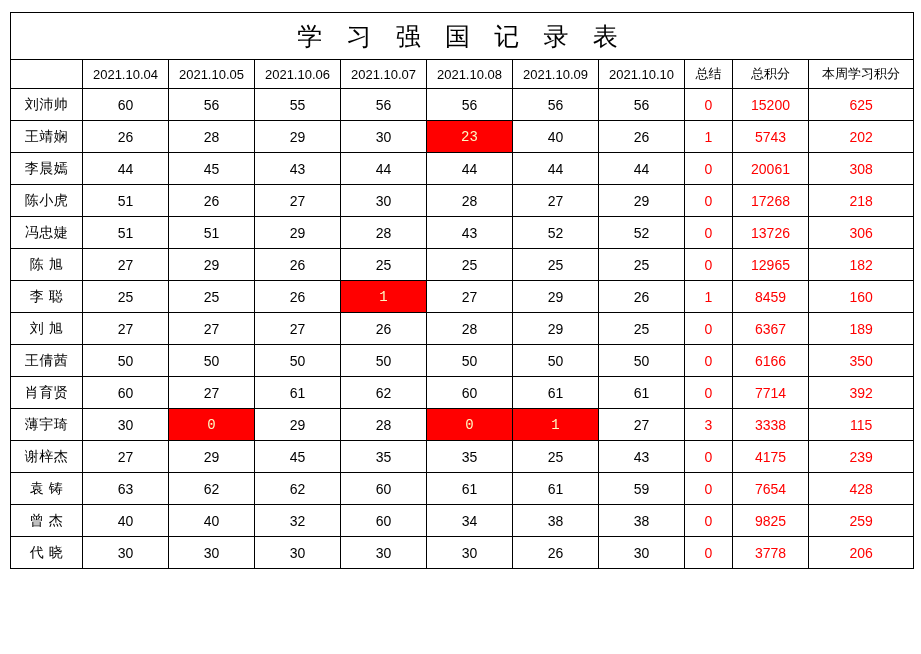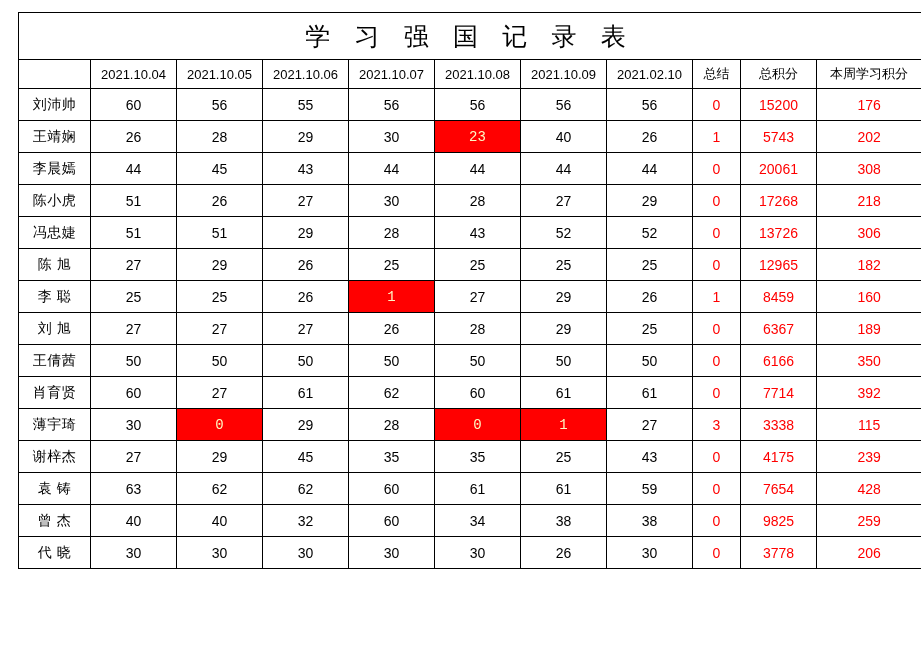--- a/index.html
+++ b/index.html
@@ -12,21 +12,21 @@
     height: 654px;
     font-family: "Liberation Sans", sans-serif;
     overflow: hidden;
   }
   .sheet {
     width: 921px;
     height: 654px;
     position: relative;
     background: #ffffff;
     box-sizing: border-box;
-    padding: 12px 18px 0 18px;
+    padding: 12px 18px 0 10px;
   }
   table.grid {
     border-collapse: collapse;
     width: 885px;
     table-layout: fixed;
   }
   table.grid td, table.grid th {
     border: 1px solid #000000;
     padding: 0;
     text-align: center;
@@ -108,37 +108,37 @@
         <td class="title-cell" colspan="11">学 习 强 国 记 录 表</td>
       </tr>
       <tr class="hdr-row">
         <td></td>
         <td class="hdr-date">2021.10.04</td>
         <td class="hdr-date">2021.10.05</td>
         <td class="hdr-date">2021.10.06</td>
         <td class="hdr-date">2021.10.07</td>
         <td class="hdr-date">2021.10.08</td>
         <td class="hdr-date">2021.10.09</td>
-        <td class="hdr-date">2021.02.10</td>
+        <td class="hdr-date">2021.10.10</td>
         <td class="hdr-red">总结</td>
         <td class="hdr-red">总积分</td>
         <td class="hdr-red">本周学习积分</td>
       </tr>
     <tr class="data-row">
           <td class="name-cell">刘沛帅</td>
           <td class="num">60</td>
           <td class="num">56</td>
           <td class="num">55</td>
           <td class="num">56</td>
           <td class="num">56</td>
           <td class="num">56</td>
           <td class="num">56</td>
           <td class="red">0</td>
           <td class="red">15200</td>
-          <td class="red">176</td>
+          <td class="red">625</td>
         </tr>
         <tr class="data-row">
           <td class="name-cell">王靖娴</td>
           <td class="num">26</td>
           <td class="num">28</td>
           <td class="num">29</td>
           <td class="num">30</td>
           <td class="num hl">23</td>
           <td class="num">40</td>
           <td class="num">26</td>

